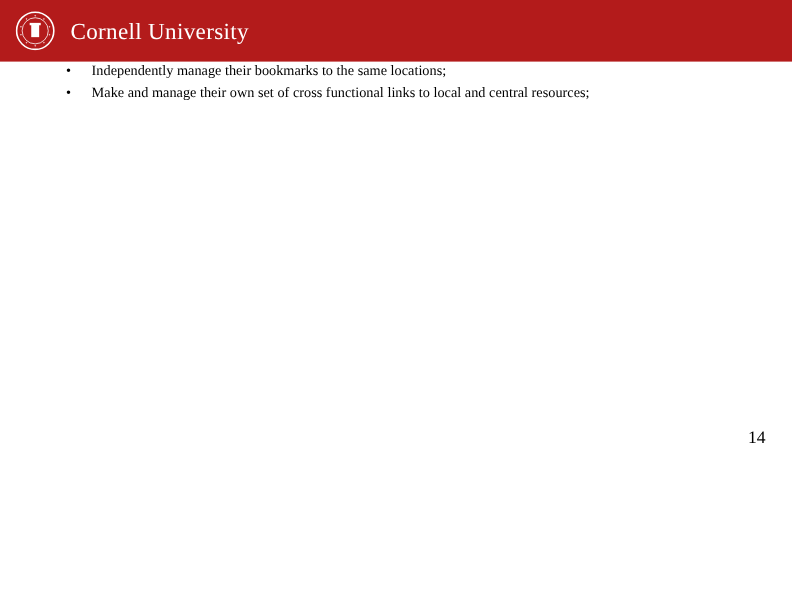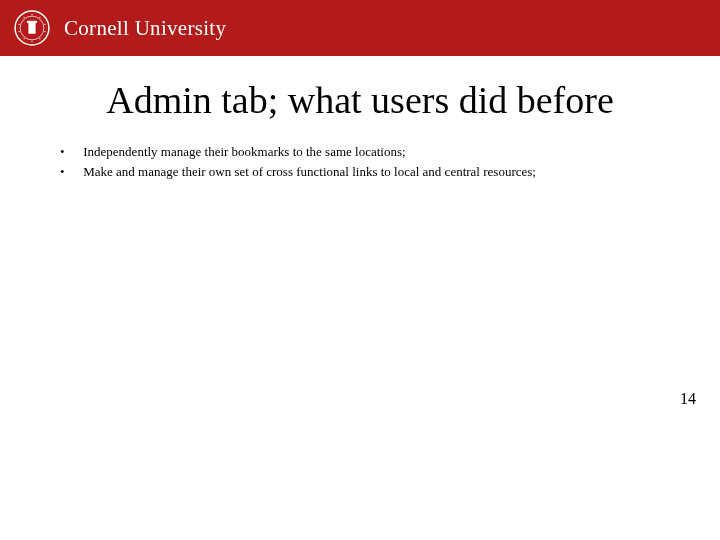--- a/index.html
+++ b/index.html
@@ -37,21 +37,20 @@
           <circle cx="28" cy="80" r="1.2" fill="#fff"></circle>
           <circle cx="14" cy="60" r="1.2" fill="#fff"></circle>
           <circle cx="14" cy="40" r="1.2" fill="#fff"></circle>
           <circle cx="28" cy="20" r="1.2" fill="#fff"></circle>
         </g>
       </svg>
     </span>
     <span class="wordmark">Cornell University</span>
   </div>
 
-  <h1 class="title">Admin tab; what users did before</h1>
 
   <ul class="bullets">
     <li>
       <span>Independently manage their bookmarks to the same locations;</span>
     </li>
     <li>
       <span>Make and manage their own set of cross functional links to local and central resources;</span>
     </li>
   </ul>
 

